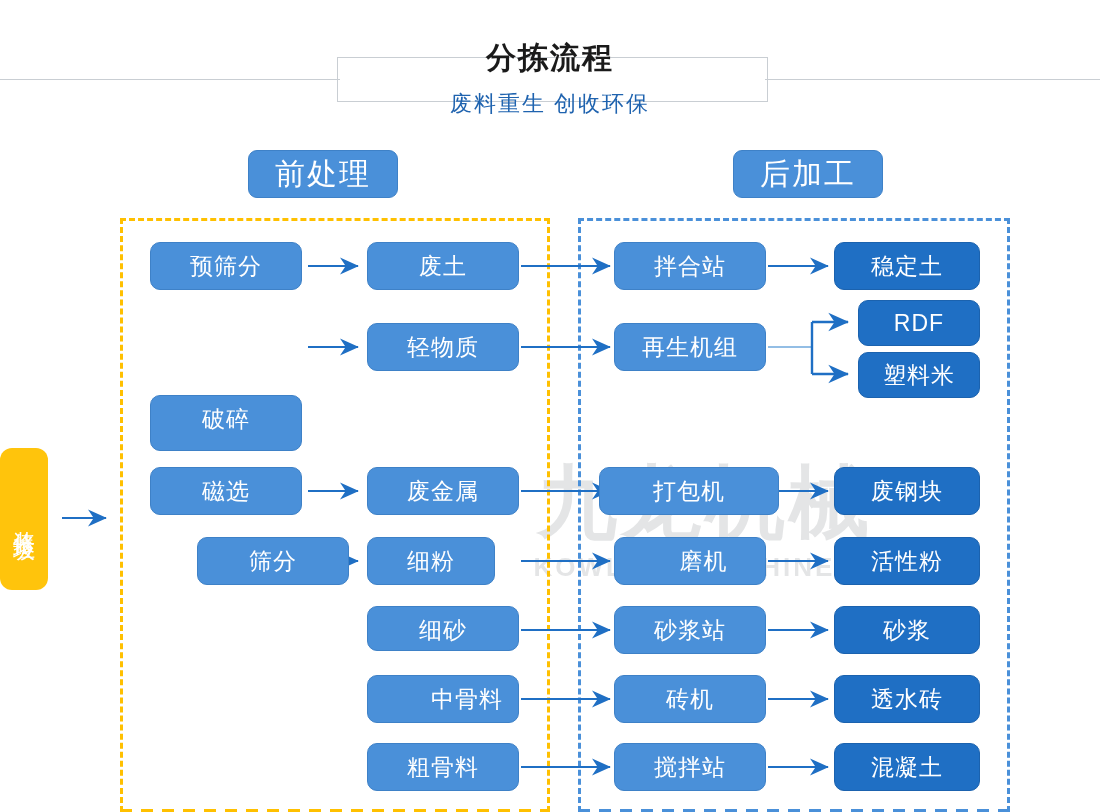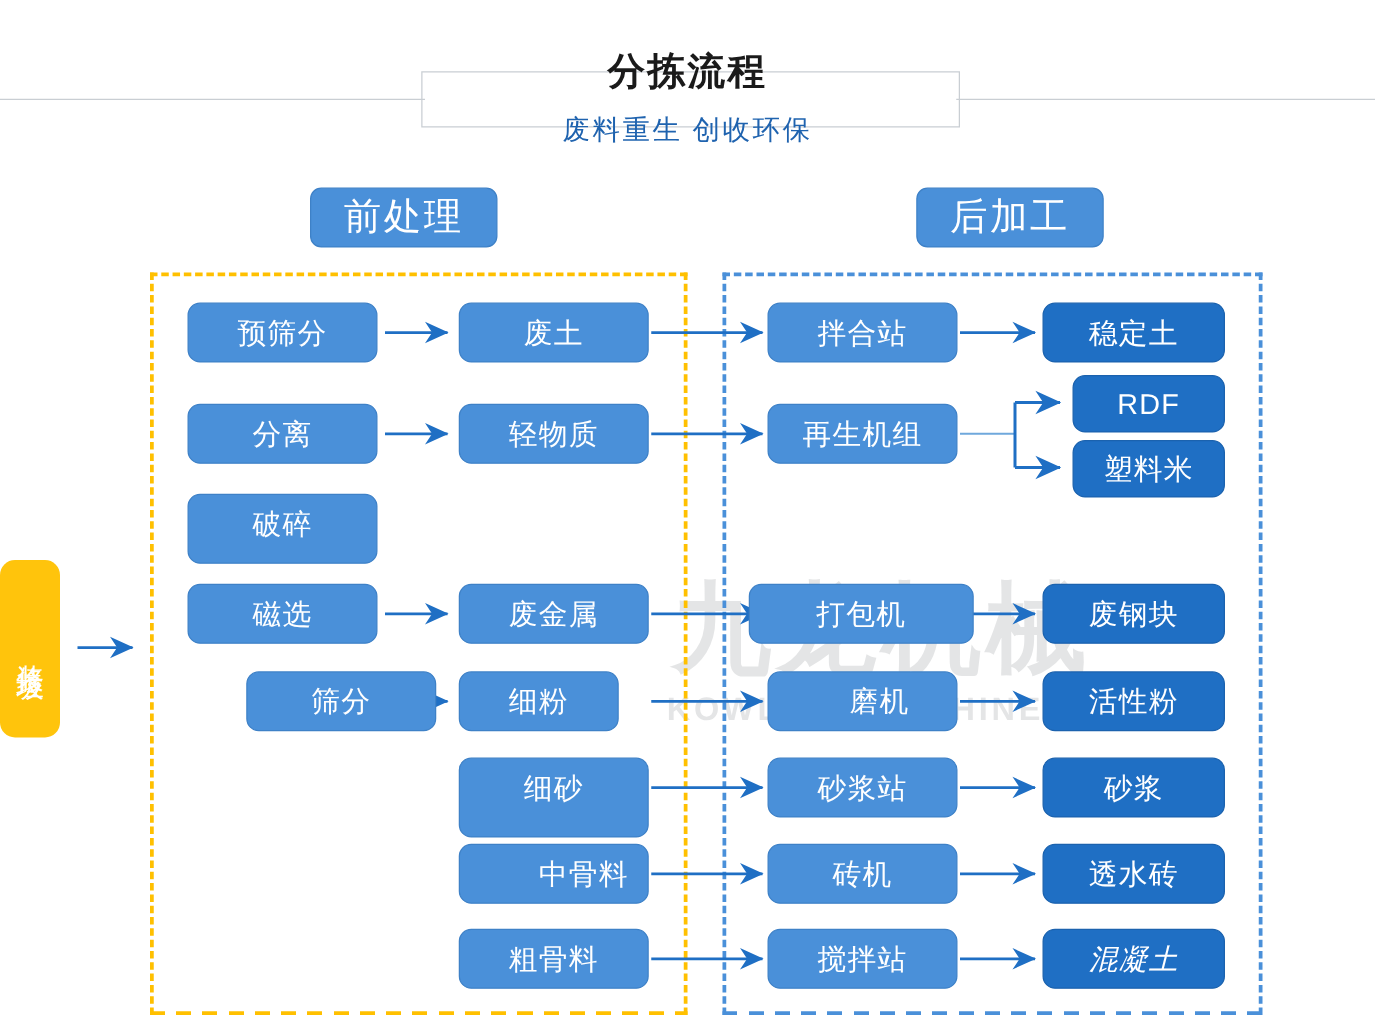--- a/index.html
+++ b/index.html
@@ -244,23 +244,20 @@
     </g>
   </svg>
 
   <div class="node source" id="node-source">
     <span class="vtext">装修垃圾</span>
   </div>
 
   <div class="node step" style="left:150px; top:242px; width:152px; height:48px; line-height:46px;">
     <span class="label">预筛分</span>
   </div>
-  <div class="node step" style="left:150px; top:323px; width:152px; height:48px; line-height:46px;">
-    <span class="label">分离</span>
-  </div>
   <div class="node step" style="left:150px; top:395px; width:152px; height:56px; line-height:46px;">
     <span class="label">破碎</span>
   </div>
   <div class="node step" style="left:150px; top:467px; width:152px; height:48px; line-height:46px;">
     <span class="label">磁选</span>
   </div>
   <div class="node step" style="left:150px; top:537px; width:152px; height:48px; line-height:46px;margin-left:47px;">
     <span class="label">筛分</span>
   </div>
 
@@ -269,21 +266,21 @@
   </div>
   <div class="node material" style="left:367px; top:323px; width:152px; height:48px; line-height:46px;">
     <span class="label">轻物质</span>
   </div>
   <div class="node material" style="left:367px; top:467px; width:152px; height:48px; line-height:46px;">
     <span class="label">废金属</span>
   </div>
   <div class="node material" style="left:367px; top:537px; width:128px; height:48px; line-height:46px;">
     <span class="label">细粉</span>
   </div>
-  <div class="node material" style="left:367px; top:606px; width:152px; height:64px; line-height:46px;">
+  <div class="node material" style="left:367px; top:606px; width:152px; height:45px; line-height:46px;">
     <span class="label">细砂</span>
   </div>
   <div class="node material" style="left:367px; top:675px; width:152px; height:48px; line-height:46px;padding-left:48px;">
     <span class="label">中骨料</span>
   </div>
   <div class="node material" style="left:367px; top:743px; width:152px; height:48px; line-height:46px;">
     <span class="label">粗骨料</span>
   </div>
 
   <div class="node machine" style="left:614px; top:242px; width:152px; height:48px; line-height:46px;">
@@ -322,17 +319,17 @@
   </div>
   <div class="node product" style="left:834px; top:537px; width:146px; height:48px; line-height:46px;">
     <span class="label">活性粉</span>
   </div>
   <div class="node product" style="left:834px; top:606px; width:146px; height:48px; line-height:46px;">
     <span class="label">砂浆</span>
   </div>
   <div class="node product" style="left:834px; top:675px; width:146px; height:48px; line-height:46px;">
     <span class="label">透水砖</span>
   </div>
-  <div class="node product" style="left:834px; top:743px; width:146px; height:48px; line-height:46px;font-style:italic;">
+  <div class="node product" style="left:834px; top:743px; width:146px; height:48px; line-height:46px;">
     <span class="label">混凝土</span>
   </div>
 
 </div>
 
 </body></html>

